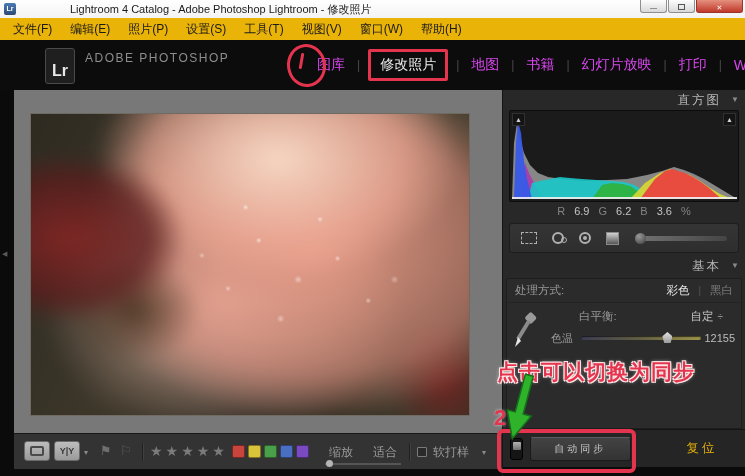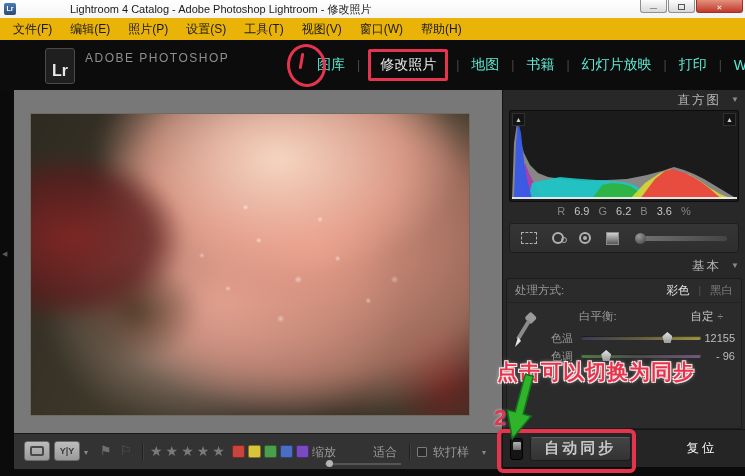--- a/index.html
+++ b/index.html
@@ -28,21 +28,21 @@
 
   
   .app-header { position:absolute; left:0; top:40px; width:745px; height:50px; background:#0c0c0c; }
   .lr-badge { position:absolute; left:45px; top:8px; width:30px; height:36px; background:#1f1f1f;
     border:1px solid #4a4a4a; border-radius:3px; color:#e8e8e8; font-size:16px; font-weight:bold;
     display:flex; align-items:flex-end; justify-content:center; padding-bottom:3px; }
   .brand { position:absolute; left:85px; top:11px; }
   .brand-small { font-size:12px; letter-spacing:1.5px; color:#8e8e8e; }
   .brand-large { font-size:21px; letter-spacing:1px; color:#cfcfcf; font-weight:normal; margin-top:1px; }
   .module-picker { position:absolute; right:-6px; top:0; height:50px; display:flex; align-items:center; }
-  .module { font-size:14px; color:#5eead4; padding:0 4px; white-space:nowrap; position:relative; }
+  .module { font-size:14px; color:#d946ef; padding:0 4px; white-space:nowrap; position:relative; }
   .module.active { color:#ececec; border:3px solid var(--red); border-radius:2px; padding:4px 9px; }
   .module-sep { color:#4a4a4a; font-size:12px; margin:0 8px; }
   .module.circled::before { content:""; position:absolute; left:-26px; top:-12px; width:33px; height:37px;
     border:3px solid var(--red); border-radius:50%; transform:rotate(-8deg); }
   .module.circled::after { content:""; position:absolute; left:-13px; top:-3px; width:3px; height:16px;
     background:var(--red); border-radius:2px; transform:rotate(10deg); }
 
   
   .app-body { position:absolute; left:0; top:90px; width:745px; height:386px; display:flex; }
   .left-strip { width:14px; background:#0b0b0b; position:relative; }
@@ -136,23 +136,23 @@
   .track-tint { background:linear-gradient(90deg,#527a48 0%,#4c4c4c 48%,#715a7a 100%); }
   .s-thumb { position:absolute; top:-4px; width:10px; height:11px; margin-left:-5px;
     background:linear-gradient(#e4e4e4,#9a9a9a); clip-path:polygon(50% 0,100% 38%,82% 100%,18% 100%,0 38%); }
   .s-value { flex:1; text-align:right; padding-right:6px; color:#bcbcbc; font-size:11px; }
   .tone-spacer { height:32px; }
 
   .panel-footer { height:38px; background:#252525; border-top:1px solid #141414; display:flex; align-items:center; padding-left:7px; }
   .toggle { width:13px; height:22px; background:#151515; border:1px solid #000; border-radius:3px; position:relative; }
   .knob { position:absolute; left:2px; top:3px; width:8px; height:8px; border-radius:1px; background:linear-gradient(#b2b2b2,#6e6e6e); }
   .autosync-btn { margin-left:7px; width:106px; height:24px; background:linear-gradient(#434343,#333333);
-    border:1px solid #1a1a1a; border-top-color:#5e5e5e; border-radius:3px; color:#c8c8c8; font-size:15px;
-    font-family:inherit; letter-spacing:3px;font-weight:bold; }
-  .reset-btn { margin-left:28px; width:90px; height:24px; background:none; border:none; color:#ffffff;
+    border:1px solid #1a1a1a; border-top-color:#5e5e5e; border-radius:3px; color:#c8c8c8; font-size:10px;
+    font-family:inherit; letter-spacing:3px; }
+  .reset-btn { margin-left:28px; width:90px; height:24px; background:none; border:none; color:#eab308;
     font-size:12.5px; font-family:inherit; letter-spacing:3px; }
   .bottom-gap2 { height:9px; background:#0b0b0b; }
 
   
   .annotations { position:absolute; inset:0; pointer-events:none; z-index:60; }
   .sync-box { position:absolute; left:497px; top:429px; width:139px; height:44px; border:4px solid var(--red); border-radius:6px; }
   .tip-text { position:absolute; left:497px; top:358px; font-size:21px; font-weight:bold; color:var(--red);
     letter-spacing:1px; white-space:nowrap;
     text-shadow:-1px -1px 0 #ffe9e9, 1px -1px 0 #ffe9e9, -1px 1px 0 #ffe9e9, 1px 1px 0 #ffe9e9, 0 0 4px rgba(255,255,255,.8); }
   .step-num { position:absolute; left:494px; top:405px; font-size:22px; font-weight:bold; color:var(--red);
@@ -231,21 +231,21 @@
         <span class="tb-flag" style="left:106px; color:#585858">⚐</span>
         <span class="tb-sep" style="left:128px"></span>
         <span class="tb-stars" id="tb-stars"><span>★</span><span>★</span><span>★</span><span>★</span><span>★</span></span>
         <span class="tb-chips" id="tb-chips">
             <span class="chip" style="background: rgb(201, 68, 60);"></span>
             <span class="chip" style="background: rgb(217, 196, 58);"></span>
             <span class="chip" style="background: rgb(74, 160, 74);"></span>
             <span class="chip" style="background: rgb(74, 110, 194);"></span>
             <span class="chip" style="background: rgb(122, 74, 194);"></span>
           </span>
-        <span class="tb-label" style="left:298px">缩放</span>
+        <span class="tb-label" style="left:315px">缩放</span>
         <span class="tb-label" style="left:359px">适合</span>
         <span class="tb-track"></span>
         <span class="tb-thumb"></span>
         <span class="tb-sep" style="left:395px"></span>
         <span class="tb-check"></span>
         <span class="tb-label" style="left:419px">软打样</span>
         <span class="tb-caret" style="left:468px">▾</span>
       </div>
       <div class="bottom-gap"></div>
     </div>
@@ -316,27 +316,20 @@
           </span>
         </div>
         <div id="sliders-wb">
             <div class="slider-row">
               <span class="s-label">色温</span>
               <span class="s-track track-temp">
                 <span class="s-thumb" style="left: 72%;"></span>
               </span>
               <span class="s-value">12155</span>
             </div>
-            <div class="slider-row">
-              <span class="s-label">色调</span>
-              <span class="s-track track-tint">
-                <span class="s-thumb" style="left: 21%;"></span>
-              </span>
-              <span class="s-value">- 96</span>
-            </div>
           </div>
         <div class="tone-spacer"></div>
       </div>
 
       <div class="panel-footer">
         <div class="toggle">
             <div class="knob"></div>
           </div>
         <button class="autosync-btn">自动同步</button>
         <button class="reset-btn">复位</button>

